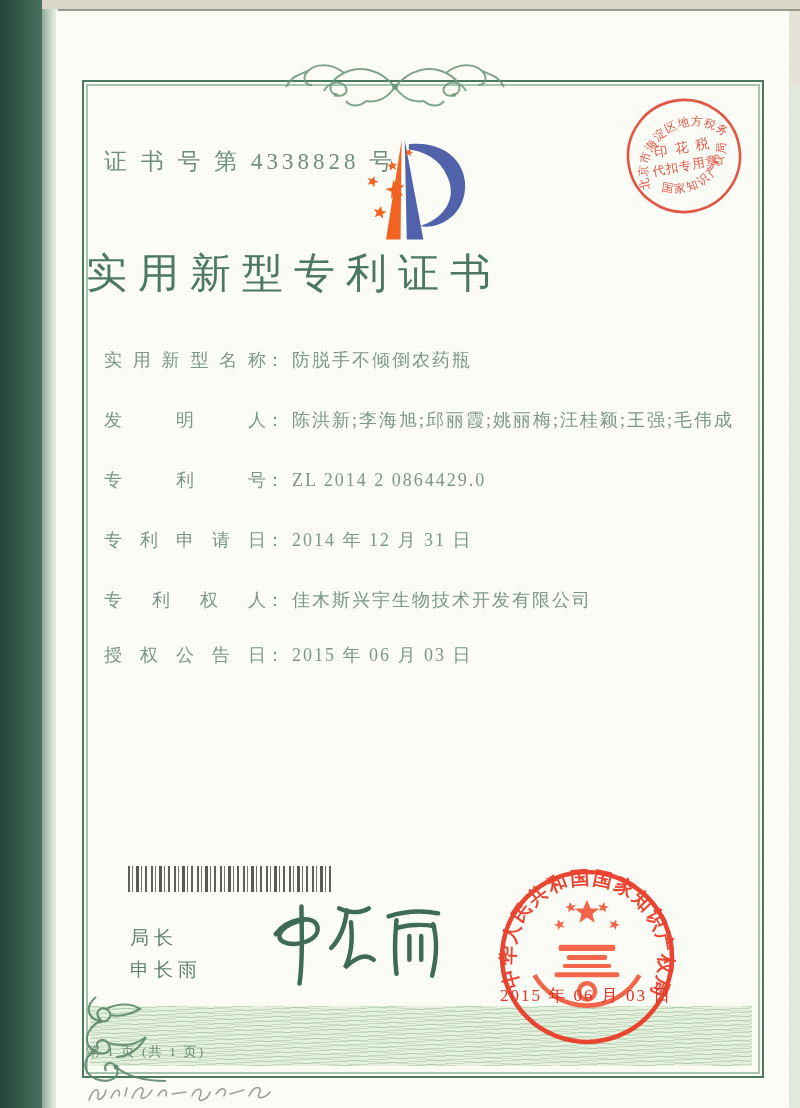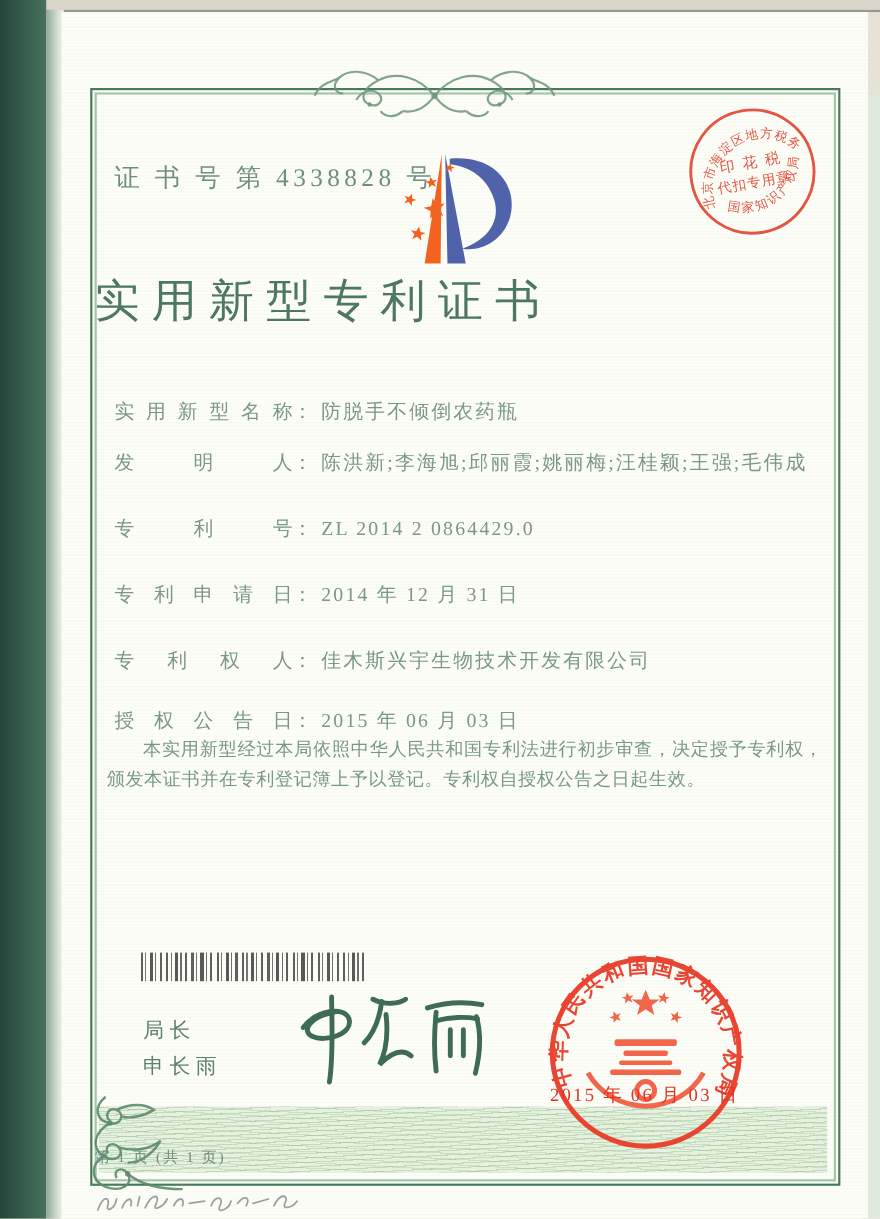--- a/index.html
+++ b/index.html
@@ -116,41 +116,40 @@
     <use href="#star5" transform="translate(66,14) scale(0.42) rotate(15)"></use>
     <use href="#star5" transform="translate(50,27) scale(0.52) rotate(-10)"></use>
     <use href="#star5" transform="translate(31,42) scale(0.56) rotate(20)"></use>
     <use href="#star5" transform="translate(53,50) scale(0.95) rotate(-12)"></use>
     <use href="#star5" transform="translate(38,72) scale(0.66) rotate(10)"></use>
   </g>
 </svg>
 
 <div class="title">实用新型专利证书</div>
 
-<div class="field" style="top:362px">
+<div class="field" style="top:348px">
   <span class="flabel">实用新型名称</span><span>：</span><span class="fvalue">防脱手不倾倒农药瓶</span>
 </div>
 <div class="field" style="top:408px">
   <span class="flabel">发明人</span><span>：</span><span class="fvalue">陈洪新;李海旭;邱丽霞;姚丽梅;汪桂颖;王强;毛伟成</span>
 </div>
 <div class="field" style="top:468px">
   <span class="flabel">专利号</span><span>：</span><span class="fvalue">ZL 2014 2 0864429.0</span>
 </div>
 <div class="field" style="top:528px">
   <span class="flabel">专利申请日</span><span>：</span><span class="fvalue">2014 年 12 月 31 日</span>
 </div>
 <div class="field" style="top:588px">
   <span class="flabel">专利权人</span><span>：</span><span class="fvalue">佳木斯兴宇生物技术开发有限公司</span>
 </div>
 <div class="field" style="top:643px">
   <span class="flabel">授权公告日</span><span>：</span><span class="fvalue">2015 年 06 月 03 日</span>
 </div>
 
 <div class="paras">
-  <p>本实用新型经过本局依照中华人民共和国专利法进行初步审查，决定授予专利权，颁发本证书并在专利登记簿上予以登记。专利权自授权公告之日起生效。</p>
 </div>
 
 <div class="barcode"></div>
 
 <div class="officer">
   <div>局长</div>
   <div>申长雨</div>
 </div>
 
 <svg class="signature" viewBox="0 0 200 100">

